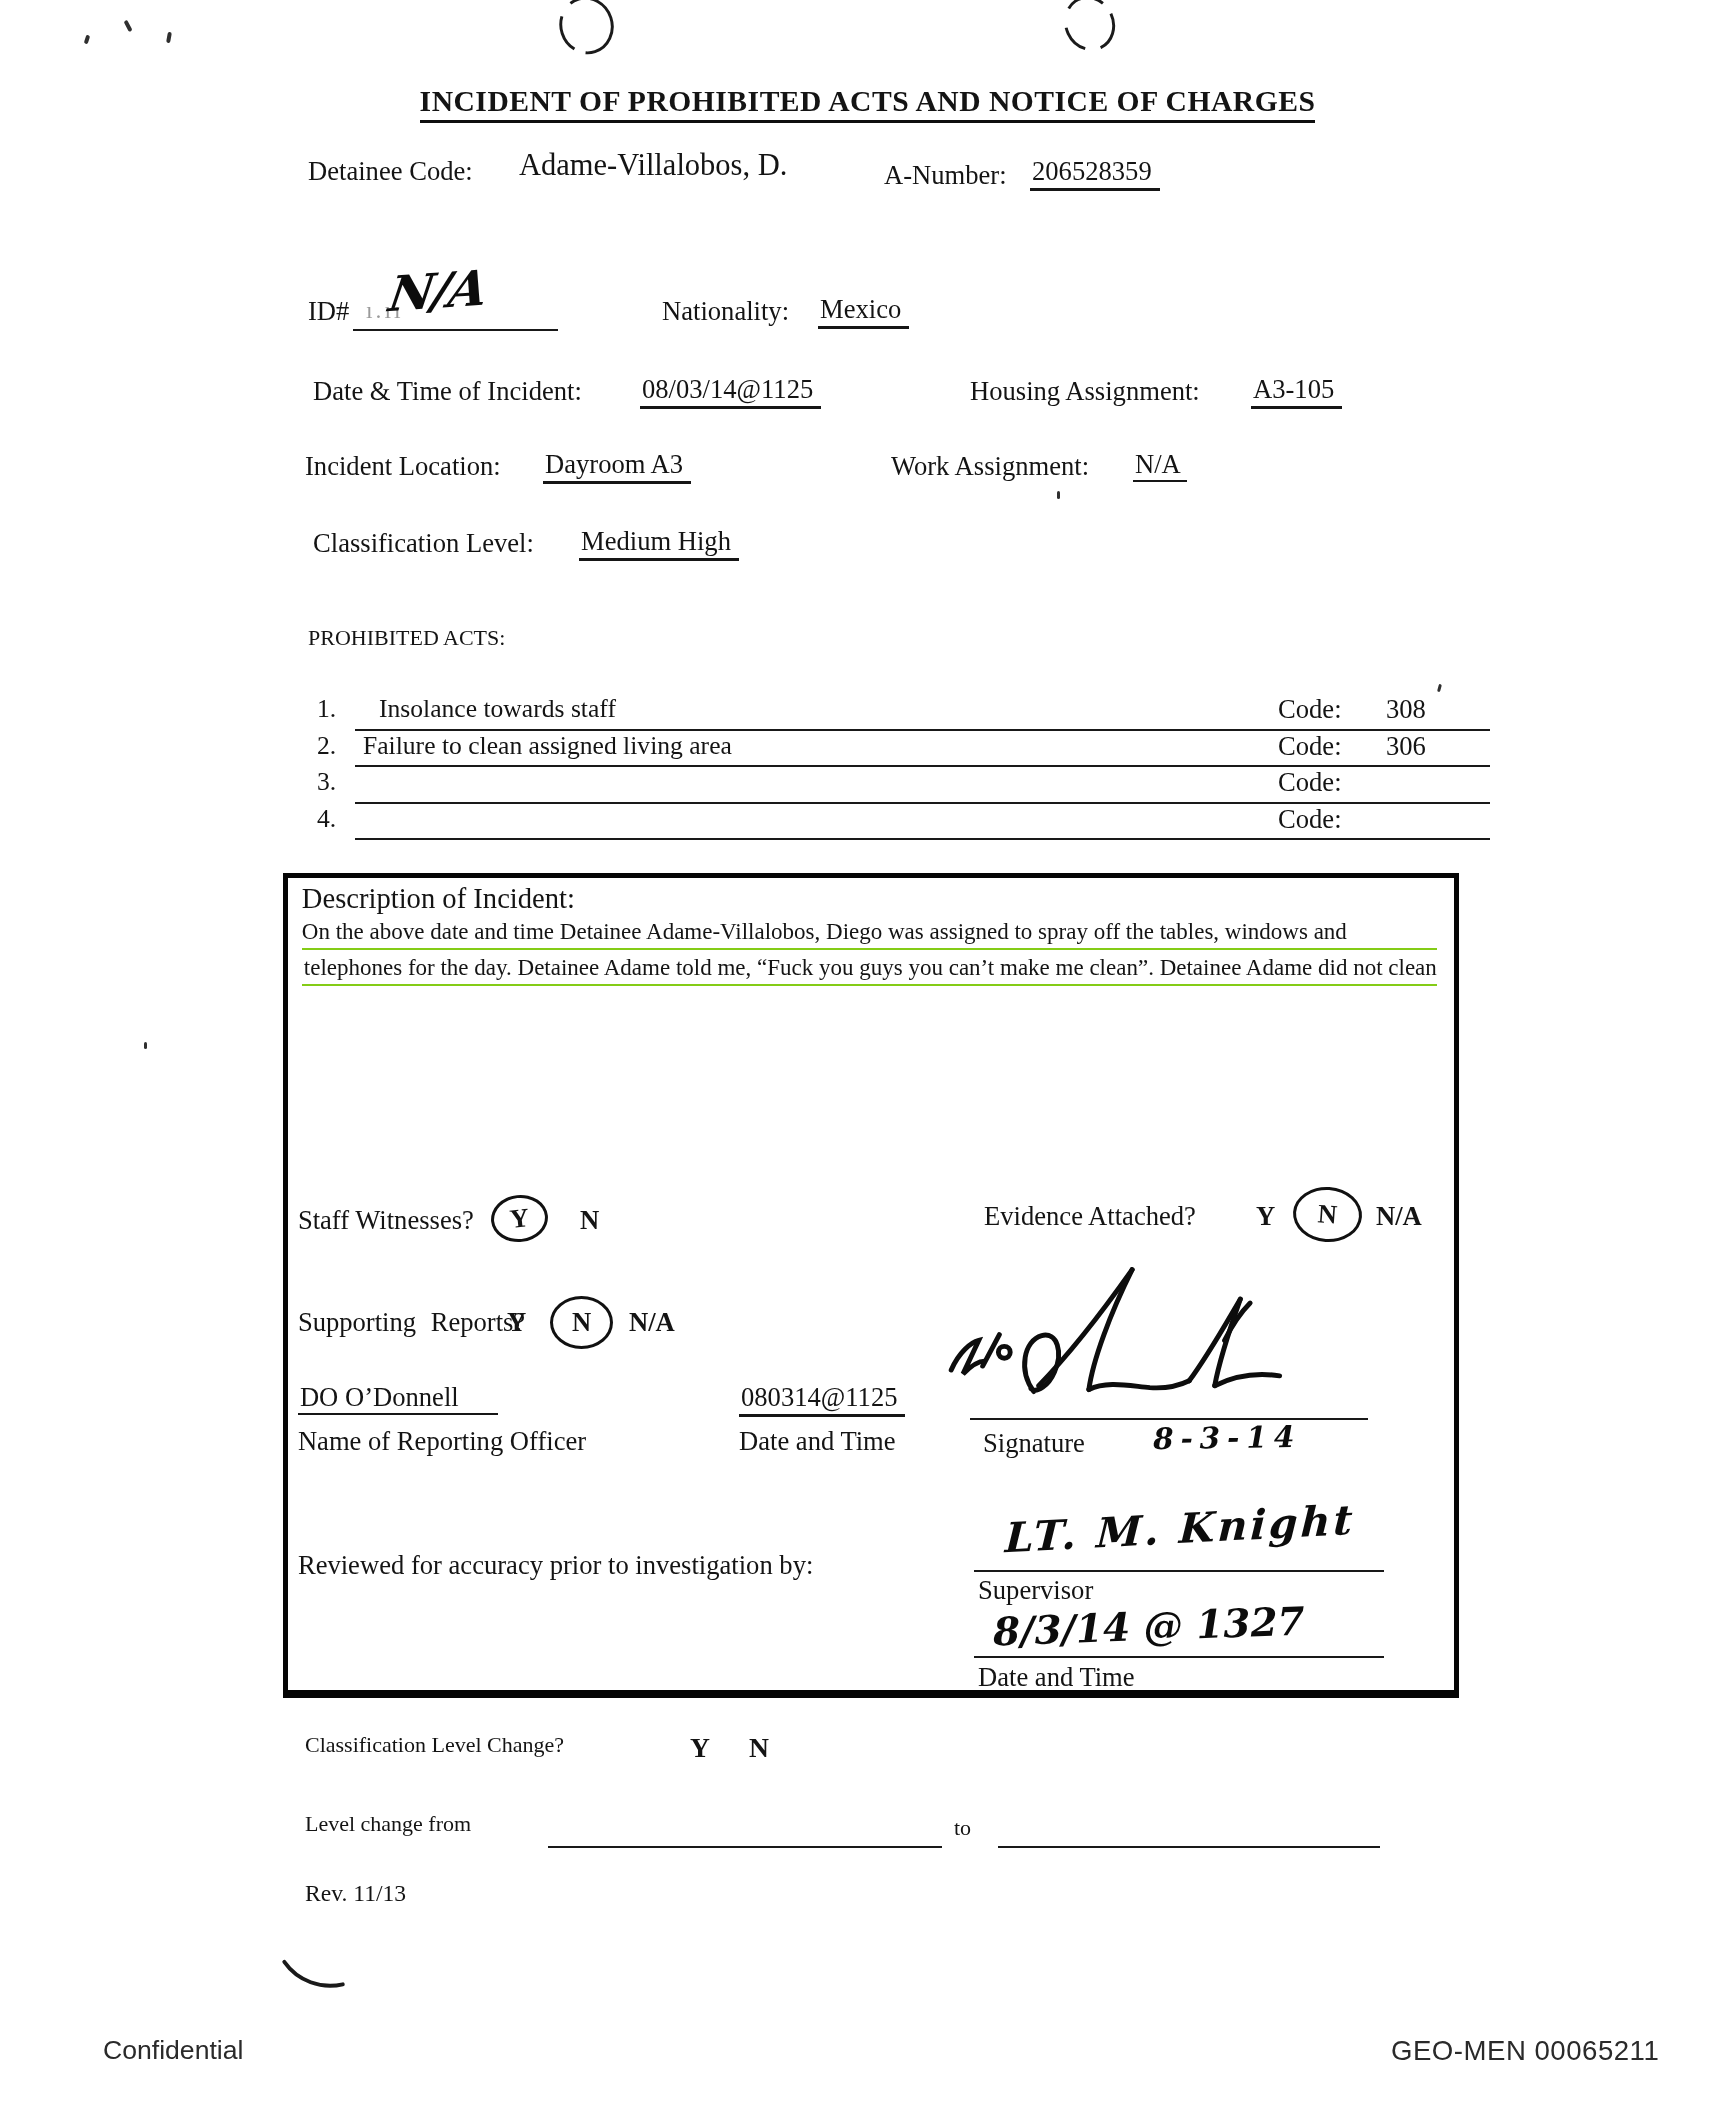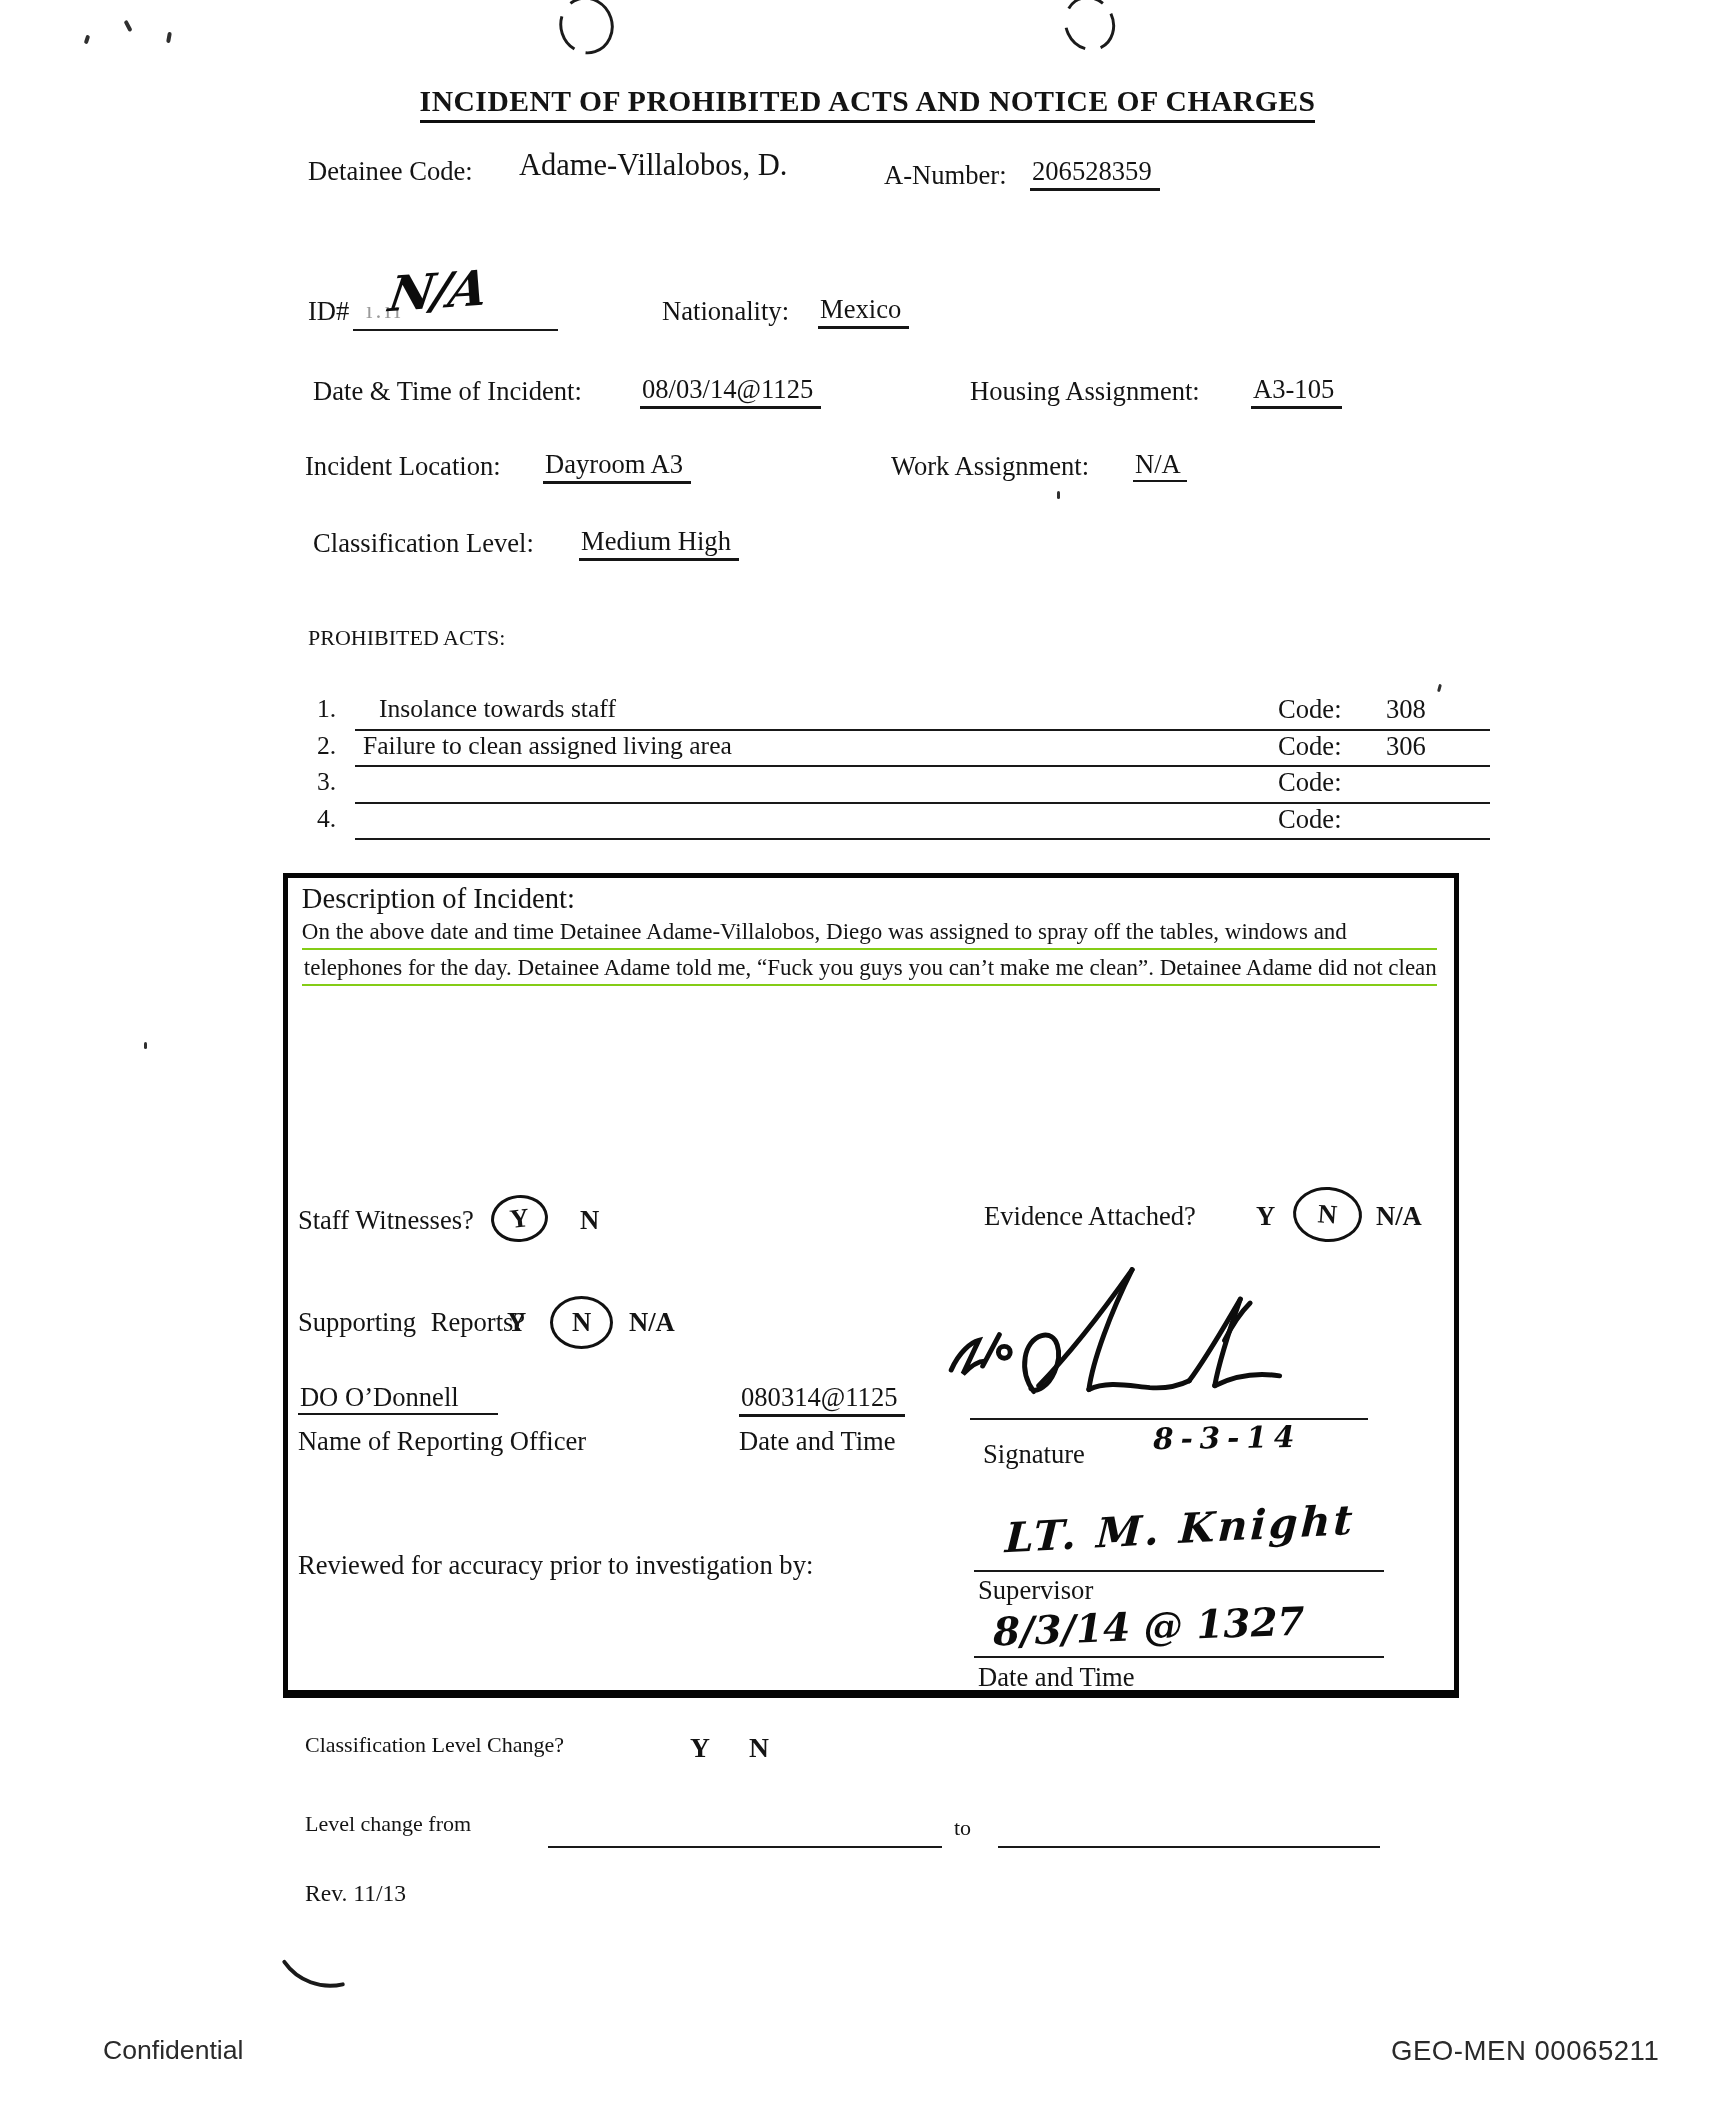--- a/index.html
+++ b/index.html
@@ -152,21 +152,21 @@
         <path d="M302,50 C290,84 280,116 276,138"></path>
         <path d="M276,138 C298,127 322,125 342,128"></path>
       </g>
     </svg>
 
     <div class="abs lbl" style="left:9.9px;top:504px;"><span class="u2" style="padding-right:39px;">DO O’Donnell</span></div>
     <div class="abs lbl" style="left:9.9px;top:548px;">Name of Reporting Officer</div>
     <div class="abs lbl" style="left:451px;top:504px;"><span class="u3">080314@1125</span></div>
     <div class="abs lbl" style="left:451px;top:548px;">Date and Time</div>
     <div class="abs hline" style="left:682px;top:540px;width:398px;border-top-width:2px;"></div>
-    <div class="abs lbl" style="left:695px;top:550px;margin-top:11px;">Signature</div>
+    <div class="abs lbl" style="left:695px;top:550px;">Signature</div>
     <div class="abs hand" style="left:865px;top:542px;font-size:29.6px;letter-spacing:6.9px;transform:rotate(-1deg);">8-3-14</div>
 
     <div class="abs lbl" style="left:9.9px;top:672px;">Reviewed for accuracy prior to investigation by:</div>
     <div class="abs hand" style="left:717px;top:627px;font-size:41px;letter-spacing:3px;transform:rotate(-3deg) skewX(-6deg);">LT. M. Knight</div>
     <div class="abs hline" style="left:686px;top:692px;width:410px;border-top-width:2px;"></div>
     <div class="abs lbl" style="left:690px;top:697px;">Supervisor</div>
     <div class="abs hand" style="left:705px;top:725px;font-size:39px;transform:rotate(-2deg);">8/3/14 @ 1327</div>
     <div class="abs hline" style="left:686px;top:778px;width:410px;border-top-width:2px;"></div>
     <div class="abs lbl" style="left:690px;top:784px;">Date and Time</div>
   </div>

